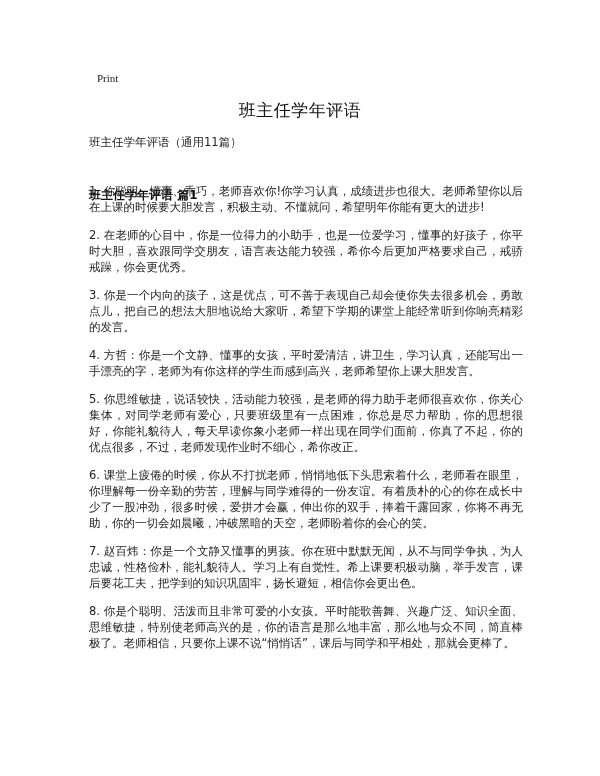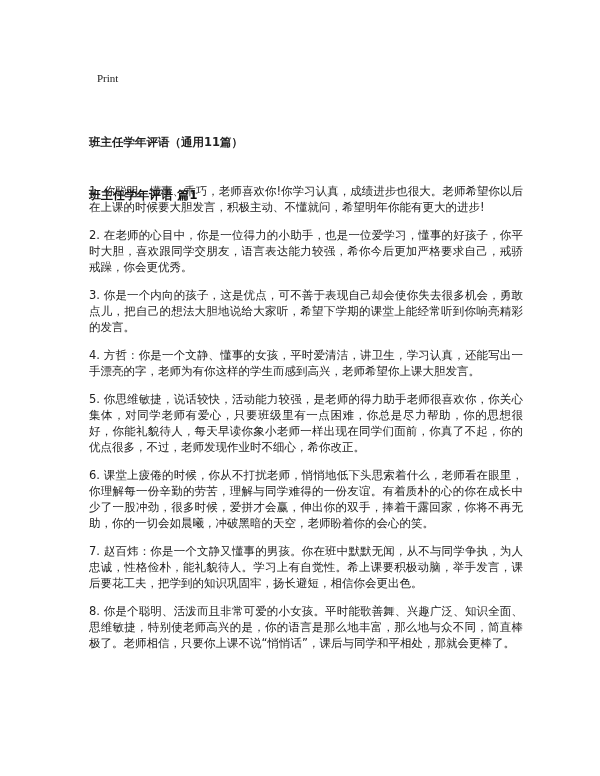--- a/index.html
+++ b/index.html
@@ -10,36 +10,37 @@
     .page { position: absolute; left: 0; top: 0; width: 600px; height: 776px; }
     .print {
       position: absolute; left: 97px; top: 72px;
       font-family: "Liberation Serif", serif; font-size: 11px; color: #222;
     }
     .title {
       position: absolute; left: 0; width: 600px; top: 99px; text-align: center;
       font-size: 17px; color: #111; letter-spacing: 0.5px;
     }
     .subtitle {
-      position: absolute; left: 89px; top: 135px; font-size: 11.5px; color: #222; font-weight: bold;
+      position: absolute; left: 89px; top: 135px; font-size: 11.5px; color: #222;
     }
     .section-heading {
       position: absolute; left: 89px; top: 147px; font-size: 12px; font-weight: bold; color: #111; margin-top: 40px;
     }
     .paras { position: absolute; left: 89px; top: 183px; width: 434px; }
     .para {
       font-size: 11.5px; line-height: 16px; color: #222; margin: 0 0 12px 0;
       text-align: justify; word-break: break-all;
     }
   </style>
 </head>
 <body>
 
 <div class="page">
   <div class="print">Print</div>
+  <div class="title">班主任学年评语</div>
   <div class="subtitle">班主任学年评语（通用11篇）</div>
   <div class="section-heading">班主任学年评语 篇1</div>
   <div class="paras">
     <p class="para">1. 你聪明、懂事、乖巧，老师喜欢你!你学习认真，成绩进步也很大。老师希望你以后在上课的时候要大胆发言，积极主动、不懂就问，希望明年你能有更大的进步!</p>
     <p class="para">2. 在老师的心目中，你是一位得力的小助手，也是一位爱学习，懂事的好孩子，你平时大胆，喜欢跟同学交朋友，语言表达能力较强，希你今后更加严格要求自己，戒骄戒躁，你会更优秀。</p>
     <p class="para">3. 你是一个内向的孩子，这是优点，可不善于表现自己却会使你失去很多机会，勇敢点儿，把自己的想法大胆地说给大家听，希望下学期的课堂上能经常听到你响亮精彩的发言。</p>
     <p class="para">4. 方哲：你是一个文静、懂事的女孩，平时爱清洁，讲卫生，学习认真，还能写出一手漂亮的字，老师为有你这样的学生而感到高兴，老师希望你上课大胆发言。</p>
     <p class="para">5. 你思维敏捷，说话较快，活动能力较强，是老师的得力助手老师很喜欢你，你关心集体，对同学老师有爱心，只要班级里有一点困难，你总是尽力帮助，你的思想很好，你能礼貌待人，每天早读你象小老师一样出现在同学们面前，你真了不起，你的优点很多，不过，老师发现作业时不细心，希你改正。</p>
     <p class="para">6. 课堂上疲倦的时候，你从不打扰老师，悄悄地低下头思索着什么，老师看在眼里，你理解每一份辛勤的劳苦，理解与同学难得的一份友谊。有着质朴的心的你在成长中少了一股冲劲，很多时候，爱拼才会赢，伸出你的双手，捧着干露回家，你将不再无助，你的一切会如晨曦，冲破黑暗的天空，老师盼着你的会心的笑。</p>
     <p class="para">7. 赵百炜：你是一个文静又懂事的男孩。你在班中默默无闻，从不与同学争执，为人忠诚，性格俭朴，能礼貌待人。学习上有自觉性。希上课要积极动脑，举手发言，课后要花工夫，把学到的知识巩固牢，扬长避短，相信你会更出色。</p>

